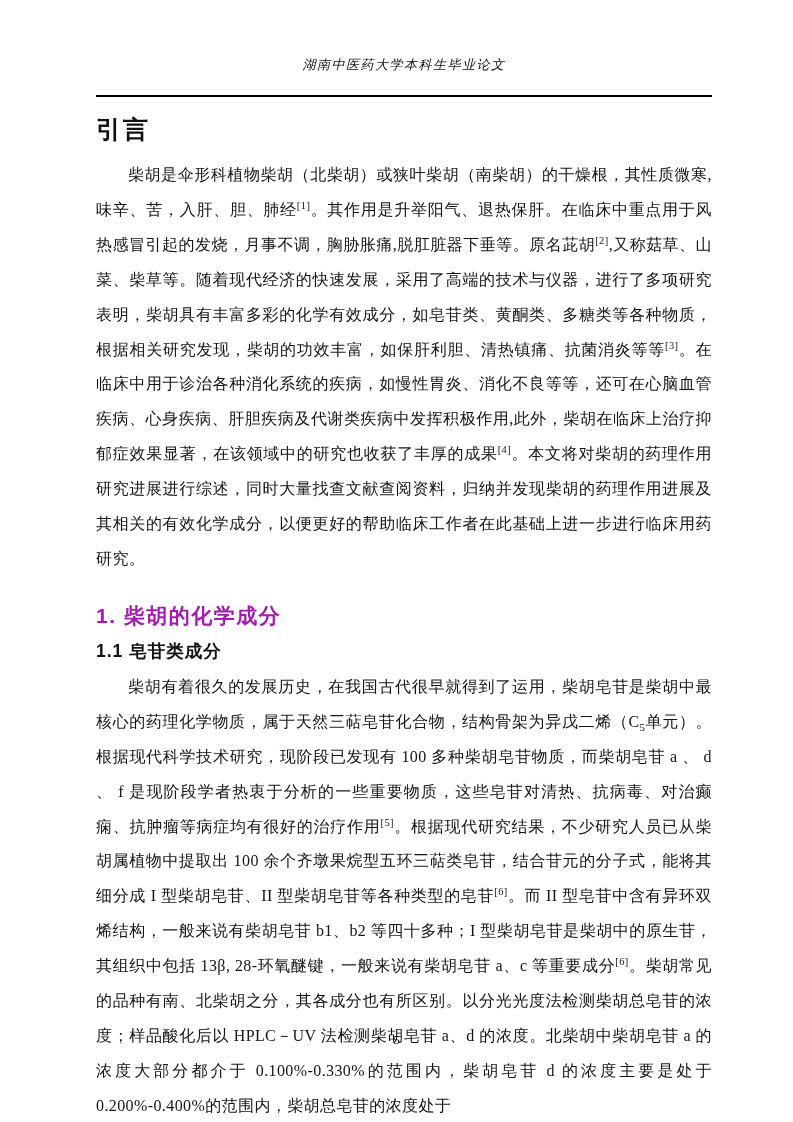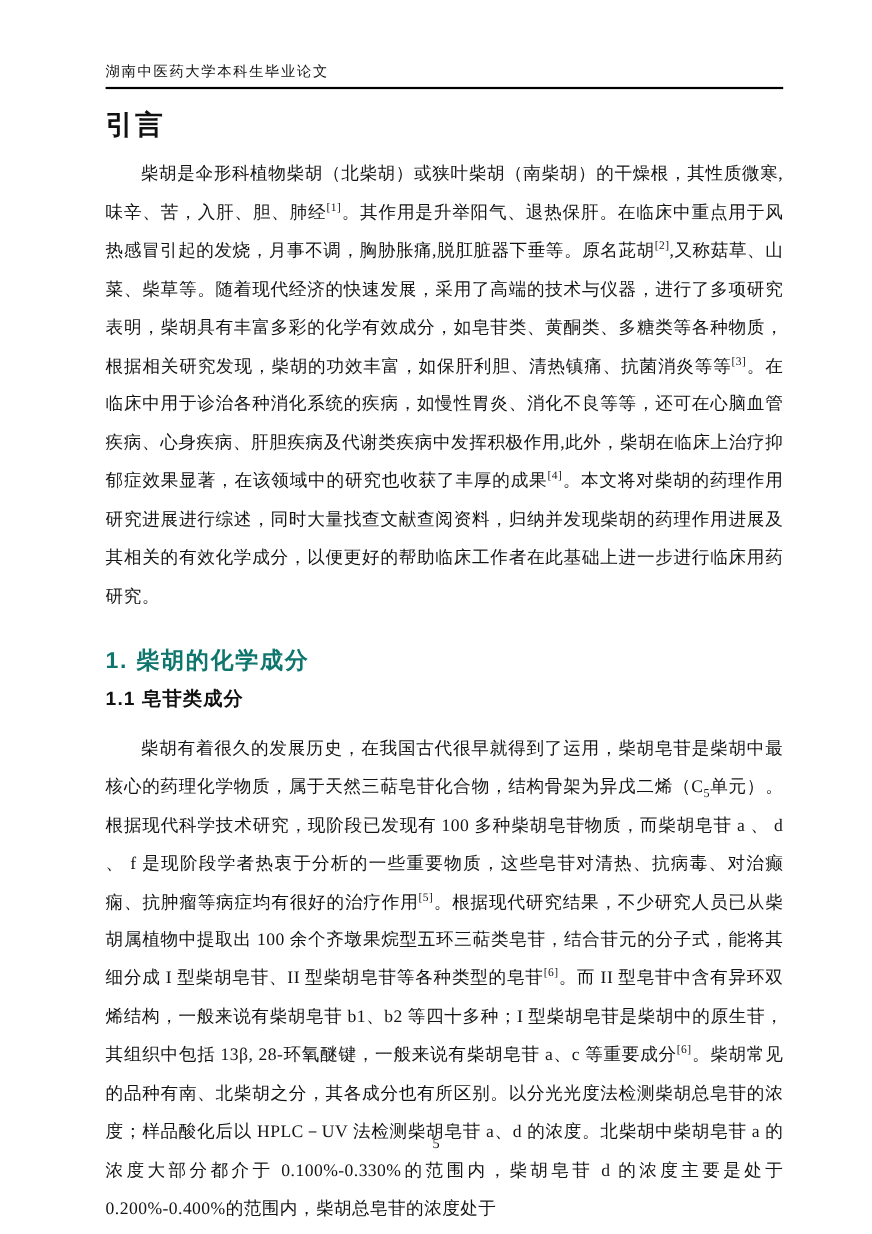--- a/index.html
+++ b/index.html
@@ -16,54 +16,55 @@
     font-family: "Liberation Serif", "DejaVu Serif", serif;
     overflow: hidden;
   }
   .content {
     position: absolute;
     left: 96px;
     top: 56px;
     width: 616px;
   }
   .header-text {
-    text-align: left;
+    text-align: center;
     font-size: 13px;
     letter-spacing: 1.5px;
     color: #111;
-    padding-bottom: 5px;
+    padding-bottom: 21px;
+    font-style: italic;
   }
   .header-rule {
     height: 0;
     border-top: 2px solid #000;
     margin: 0 0 0 0;
   }
   h1.doc-h1 {
     font-family: Liberation Serif, serif;
     font-size: 25px;
     font-weight: 700;
     letter-spacing: 2px;
     color: #111;
     margin: 16px 0 12px 0;
   }
   h2.doc-h2 {
     font-family: "Liberation Sans", "DejaVu Sans", sans-serif;
     font-size: 21px;
     font-weight: 700;
     letter-spacing: 1.5px;
-    color: #0f766e;
+    color: #a21caf;
     margin: 25px 0 9px 0;
   }
   h3.doc-h3 {
     font-family: "Liberation Sans", "DejaVu Sans", sans-serif;
     font-size: 17.5px;
     font-weight: 700;
     letter-spacing: 1px;
     color: #111;
-    margin: 8px 0 17px 0;
+    margin: 8px 0 7px 0;
   }
   p.body-para {
     margin: 0;
     font-size: 16px;
     line-height: 34.9px;
     letter-spacing: 0.4px;
     text-align: justify;
     text-indent: 2em;
     color: #141414;
     font-family: Liberation Serif, serif;

